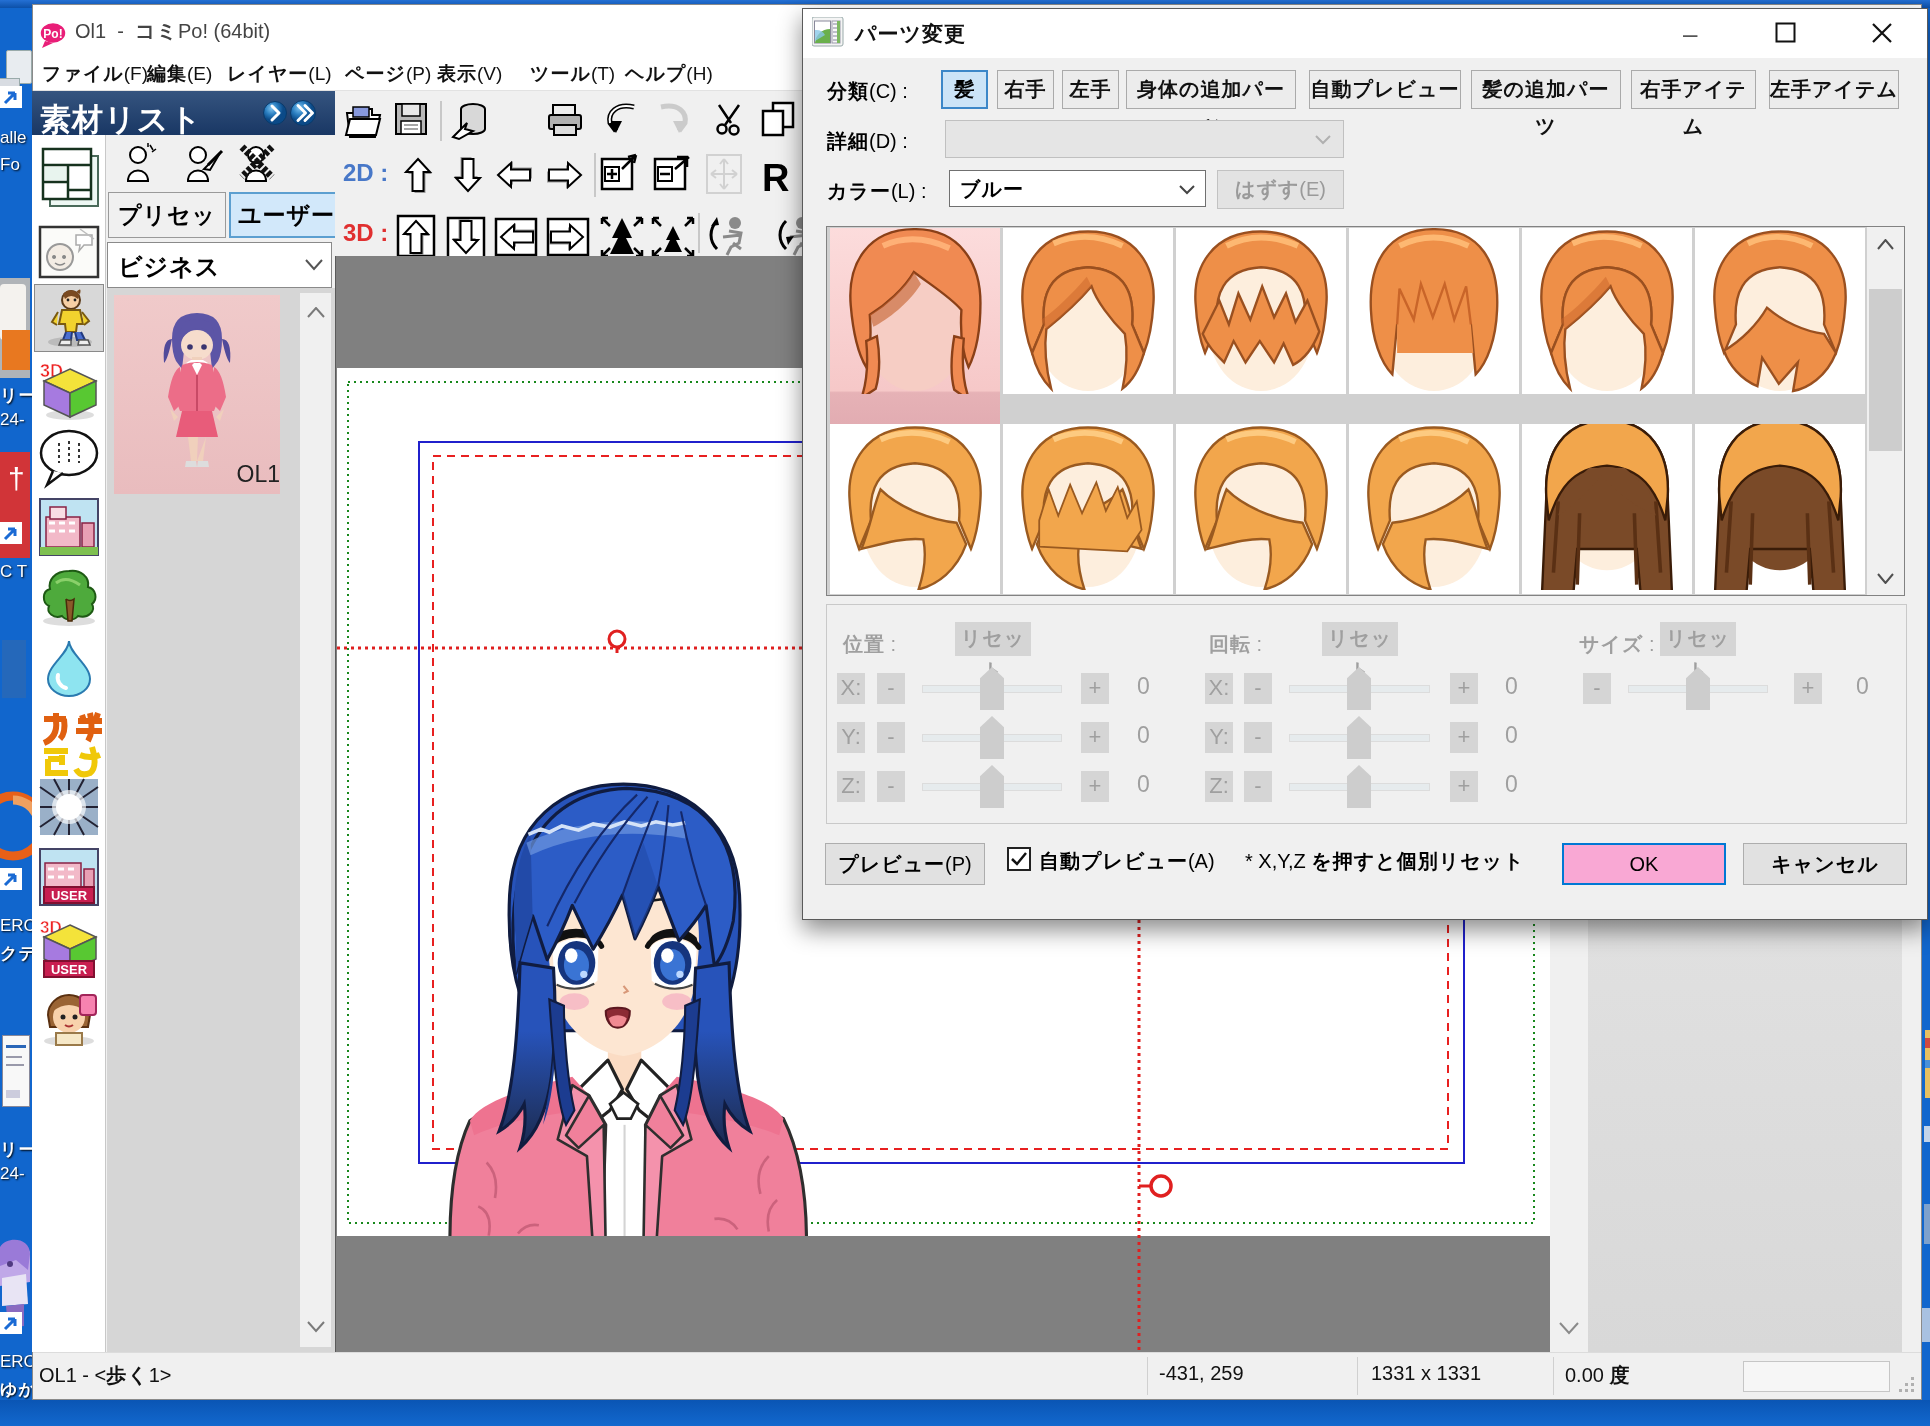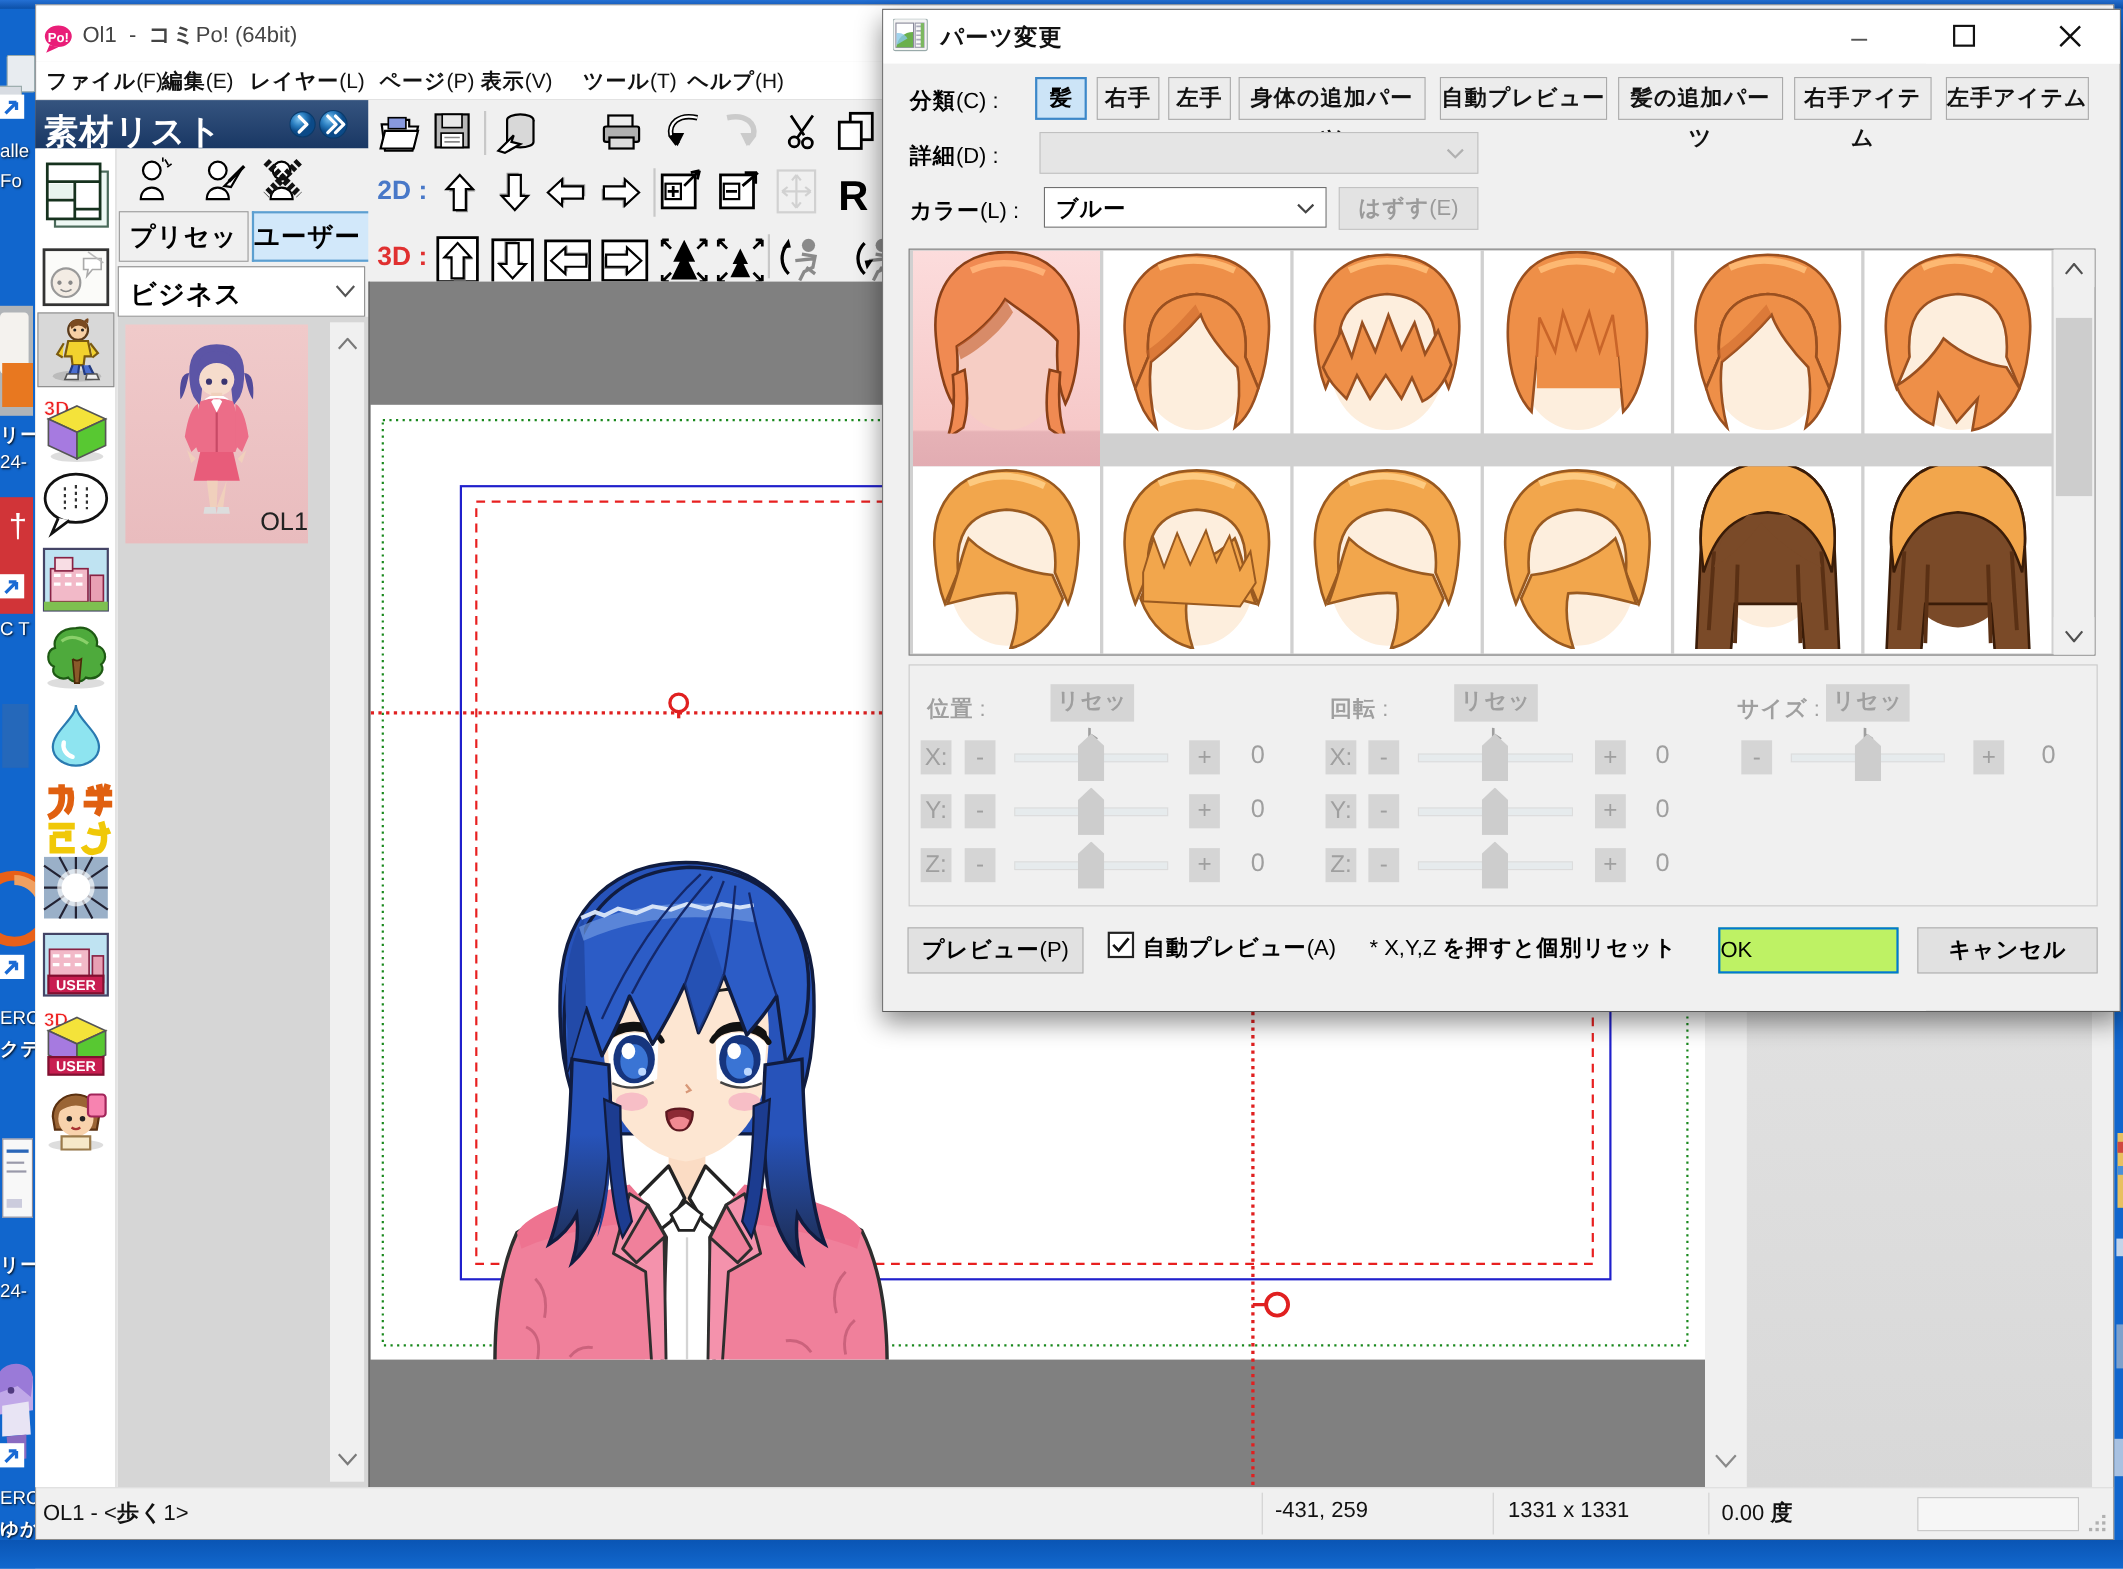--- a/index.html
+++ b/index.html
@@ -250,21 +250,21 @@
         <path d="M40 8 l-14 14" stroke-width="3"></path>
     </g>
     <g transform="translate(120,0)">
       <circle cx="16" cy="12" r="8" fill="#fff" stroke="#000" stroke-width="2"></circle>
         <path d="M6 38 C6 24 26 24 26 38 Z" fill="#fff" stroke="#000" stroke-width="2"></path>
       <path d="M2 4 L32 34 M32 4 L2 34" stroke="#111" stroke-width="7" stroke-dasharray="4 2"></path>
     </g>
   </svg>
 
   <div class="abs" style="left:2px;top:57px;width:118px;height:46px;background:#f0f0f0;border:1px solid #9a9a9a;font-size:23px;text-align:center;line-height:44px"><span class="jp">プリセット</span></div>
-  <div class="abs" style="left:123px;top:57px;width:106px;height:46px;background:#d2e8fa;border:2px solid #5c9fd0;border-right:none;font-size:23px;text-align:left;line-height:42px"><span class="jp">ユーザー</span></div>
+  <div class="abs" style="left:123px;top:57px;width:106px;height:46px;background:#d2e8fa;border:2px solid #5c9fd0;border-right:none;font-size:23px;text-align:right;line-height:42px"><span class="jp">ユーザー</span></div>
 
   <div class="abs" style="left:1px;top:107px;width:225px;height:46px;background:#fff;border:1px solid #8a8a8a;font-size:24px">
     <span class="abs jp" style="left:10px;top:8px">ビジネス</span>
     <svg class="abs" style="right:8px;top:16px" width="18" height="12">
         <path d="M1 1 L9 10 L17 1" fill="none" stroke="#555" stroke-width="2"></path>
       </svg>
   </div>
 </div>
 <div id="mat-list" class="abs" style="left:107px;top:288px;width:228px;height:1064px;background:#d6d6d6">
 
@@ -774,15 +774,15 @@
   </div>
 
   <div class="abs" style="left:22px;top:785px;width:160px;height:42px;background:#e1e1e1;border:1px solid #adadad;text-align:center;line-height:40px"><span class="jp">プレビュー</span>(P)</div>
   <div class="abs" style="left:204px;top:789px;width:24px;height:24px;background:#fff;border:2px solid #222">
     <svg class="abs" style="left:1px;top:1px" width="18" height="18">
         <path d="M2 9 L7 14 L16 3" fill="none" stroke="#111" stroke-width="2.5"></path>
       </svg>
   </div>
   <span class="abs" style="left:236px;top:790px"><span class="jp">自動プレビュー</span>(A)</span>
   <span class="abs" style="left:442px;top:790px">*&nbsp;X,Y,Z&nbsp;<span class="jp">を押すと個別リセット</span></span>
-  <div class="abs" style="left:759px;top:785px;width:164px;height:42px;background:#bef264;border:2px solid #0078d4;line-height:38px">OK</div>
+  <div class="abs" style="left:759px;top:785px;width:164px;height:42px;background:#f9a8d4;border:2px solid #0078d4;text-align:center;line-height:38px">OK</div>
   <div class="abs" style="left:940px;top:785px;width:164px;height:42px;background:#e1e1e1;border:1px solid #adadad;text-align:center;line-height:40px"><span class="jp">キャンセル</span></div>
 </div>
 
 </body></html>

